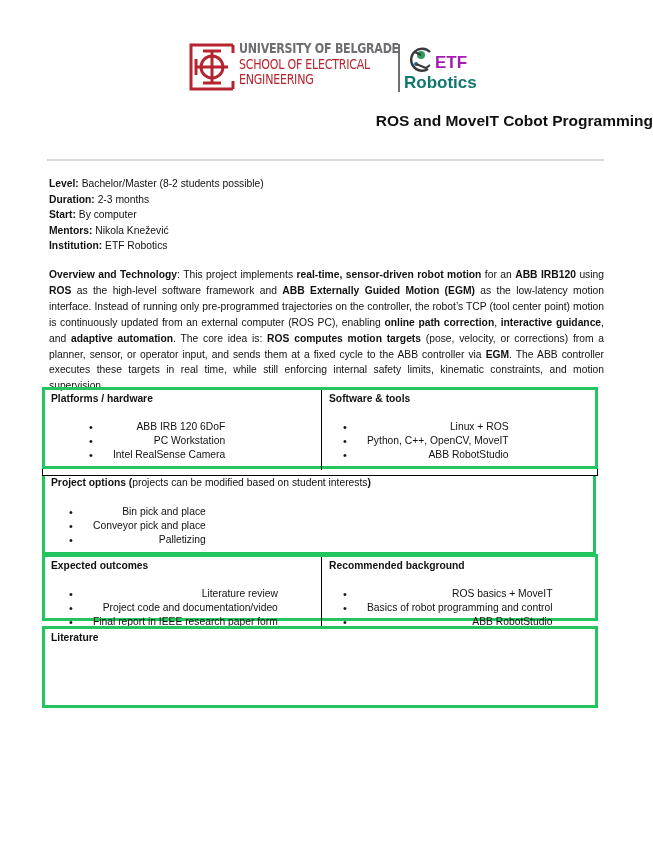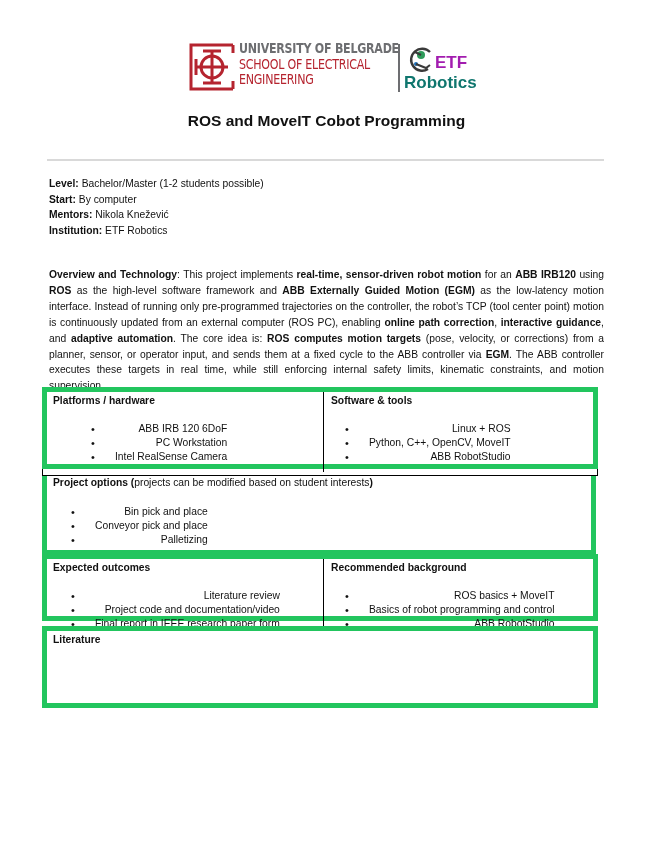--- a/index.html
+++ b/index.html
@@ -10,31 +10,31 @@
   .uni-text { position: absolute; left: 50px; top: 1px; font-family: "DejaVu Sans", sans-serif;
               font-size: 13.5px; line-height: 15.5px; letter-spacing: -0.3px; transform: scaleX(0.82);
               transform-origin: left top; white-space: nowrap; }
   .uni-text .l1 { color: #6d6e71; font-weight: bold; }
   .uni-text .l2, .uni-text .l3 { color: #b5242f; }
   .logo-divider { position: absolute; left: 209px; top: 4px; width: 2px; height: 48px; background: #6d6e71; }
   .etf-icon { position: absolute; left: 217px; top: 4px; width: 34px; height: 30px; }
   .etf-text { position: absolute; left: 246px; top: 13px; font-size: 17px; font-weight: bold; color: #a21caf; text-align: center; }
   .robotics-text { position: absolute; left: 215px; top: 33px; font-size: 17px; font-weight: bold; color: #0f766e; }
 
-  .title { position: absolute; left: 0; width: 653px; top: 112px; text-align: center;
+  .title { position: absolute; left: 0; width: 653px; top: 112px; text-align: right;
            font-size: 15.5px; font-weight: bold; }
   .rule { position: absolute; left: 47px; top: 159px; width: 557px; height: 2px; background: #d9d9d9; }
 
   .meta { position: absolute; left: 49px; top: 176px; font-size: 10.3px; line-height: 15.6px; }
   .meta b { font-weight: bold; }
 
   .overview { position: absolute; left: 49px; top: 267px; width: 555px; font-size: 10.3px;
               line-height: 15.9px; text-align: justify; }
 
-  .tbl { position: absolute; border: 5px solid #22c55e; box-sizing: border-box; font-size: 10.3px; }
+  .tbl { position: absolute; border: 3px solid #22c55e; box-sizing: border-box; font-size: 10.3px; }
   .cell-h { font-weight: bold; position: absolute; }
   ul.bl { list-style: none; margin: 0; padding: 0; position: absolute; }
   ul.bl li { position: relative; line-height: 14px; }
   ul.bl li::before { content: "•"; position: absolute; font-size: 11px; }
   .vline { position: absolute; width: 1px; background: #000; }
 </style>
 </head>
 <body>
 
 <div class="logo" data-name="header-logo">
@@ -65,21 +65,22 @@
     <path d="M9 8 L15 11" stroke="#3a3a3a" stroke-width="2"></path>
   </svg>
   <div class="etf-text" data-name="lab-name-etf">ETF</div>
   <div class="robotics-text" data-name="lab-name-robotics">Robotics</div>
 </div>
 
 <div class="title" data-name="page-title">ROS and MoveIT Cobot Programming</div>
 <div class="rule" data-name="horizontal-divider"></div>
 
 <div class="meta" data-name="project-meta">
-  <div data-name="meta-level"><b>Level:</b> <span>Bachelor/Master (1-2 students possible)</span></div>
+  <div data-name="meta-level"><b>Level:</b> <span>Bachelor/Master (8-2 students possible)</span></div>
+  <div data-name="meta-duration"><b>Duration:</b> <span>2-3 months</span></div>
   <div data-name="meta-start"><b>Start:</b> <span>By computer</span></div>
   <div data-name="meta-mentors"><b>Mentors:</b> <span>Nikola Knežević</span></div>
   <div data-name="meta-institution"><b>Institution:</b> <span>ETF Robotics</span></div>
 </div>
 
 <div class="overview" data-name="overview-paragraph"><b data-name="overview-label">Overview and Technology</b><span id="overview-body" data-name="overview-body"><span data-name="overview-text">: This project implements </span><b data-name="overview-emphasis">real-time, sensor-driven robot motion</b><span data-name="overview-text"> for an </span><b data-name="overview-emphasis">ABB IRB120</b><span data-name="overview-text"> using </span><b data-name="overview-emphasis">ROS</b><span data-name="overview-text"> as the high-level software framework and </span><b data-name="overview-emphasis">ABB Externally Guided Motion (EGM)</b><span data-name="overview-text"> as the low-latency motion interface. Instead of running only pre-programmed trajectories on the controller, the robot’s TCP (tool center point) motion is continuously updated from an external computer (ROS PC), enabling </span><b data-name="overview-emphasis">online path correction</b><span data-name="overview-text">, </span><b data-name="overview-emphasis">interactive guidance</b><span data-name="overview-text">, and </span><b data-name="overview-emphasis">adaptive automation</b><span data-name="overview-text">. The core idea is: </span><b data-name="overview-emphasis">ROS computes motion targets</b><span data-name="overview-text"> (pose, velocity, or corrections) from a planner, sensor, or operator input, and sends them at a fixed cycle to the ABB controller via </span><b data-name="overview-emphasis">EGM</b><span data-name="overview-text">. The ABB controller executes these targets in real time, while still enforcing internal safety limits, kinematic constraints, and motion supervision</span></span></div>
 
 <div class="tbl" data-name="platforms-software-row" style="left:42px; top:387px; width:556px; height:82px;">
   <div class="cell-h" style="left:6px; top:3px;" data-name="platforms-heading">Platforms / hardware</div>
   <ul class="bl" data-name="platforms-list" style="left:44px; top:30px;">

